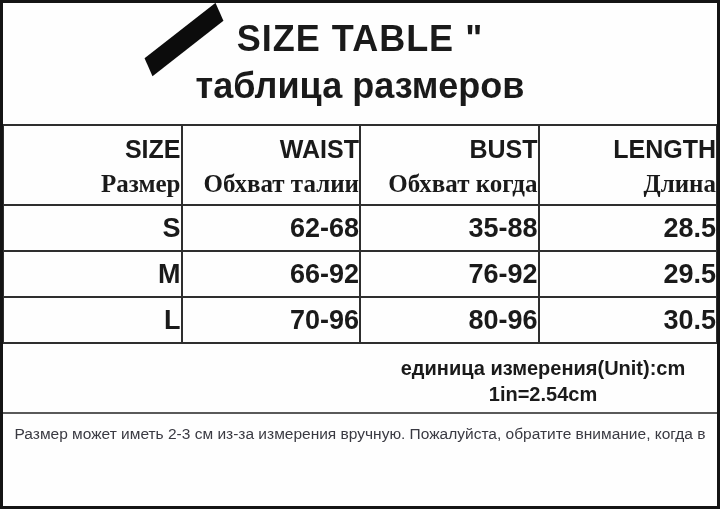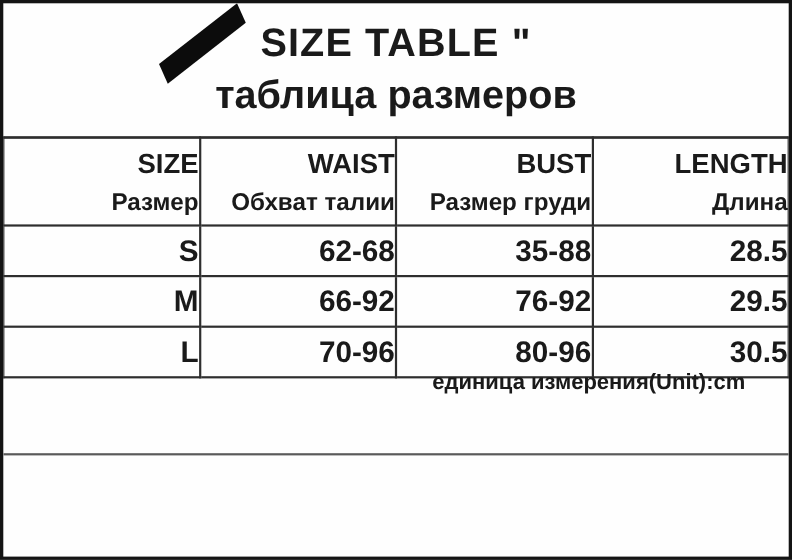--- a/index.html
+++ b/index.html
@@ -72,30 +72,31 @@
     font-weight: bold;
   }
   .h-en {
     display: block;
     font-size: 25px;
     line-height: 34px;
     margin-top: 4px;
   }
   .h-ru {
     display: block;
-    font-size: 22px;
+    font-size: 25px;
     line-height: 36px;
+    font-family: Liberation Serif, serif;
   }
   
   .unit-area {
     position: absolute;
-    top: 332px;
+    top: 352px;
     left: 390px;
     width: 300px;
-    text-align: left;
+    text-align: center;
     font-weight: bold;
     font-size: 20px;
     line-height: 26px;
   }
   
   .divider {
     position: absolute;
     top: 409px;
     left: 0; right: 0;
     height: 2px;
@@ -129,21 +130,21 @@
         <th>
           <span class="h-en">SIZE</span>
           <span class="h-ru">Размер</span>
         </th>
         <th>
           <span class="h-en">WAIST</span>
           <span class="h-ru">Обхват талии</span>
         </th>
         <th>
           <span class="h-en">BUST</span>
-          <span class="h-ru">Размер груди</span>
+          <span class="h-ru">Обхват когда</span>
         </th>
         <th>
           <span class="h-en">LENGTH</span>
           <span class="h-ru">Длина</span>
         </th>
       </tr>
     </thead>
     <tbody>
       <tr>
         <td>S</td>
@@ -161,20 +162,22 @@
         <td>L</td>
         <td>70-96</td>
         <td>80-96</td>
         <td>30.5</td>
       </tr>
     </tbody>
   </table>
 
   <div class="unit-area">
     <div>единица измерения(Unit):cm</div>
+    <div>1in=2.54cm</div>
   </div>
 
   <div class="divider"></div>
 
   <div class="note-area">
+    <div>Размер может иметь 2-3 см из-за измерения вручную. Пожалуйста, обратите внимание, когда в</div>
   </div>
 
 </div>
 
 </body></html>

